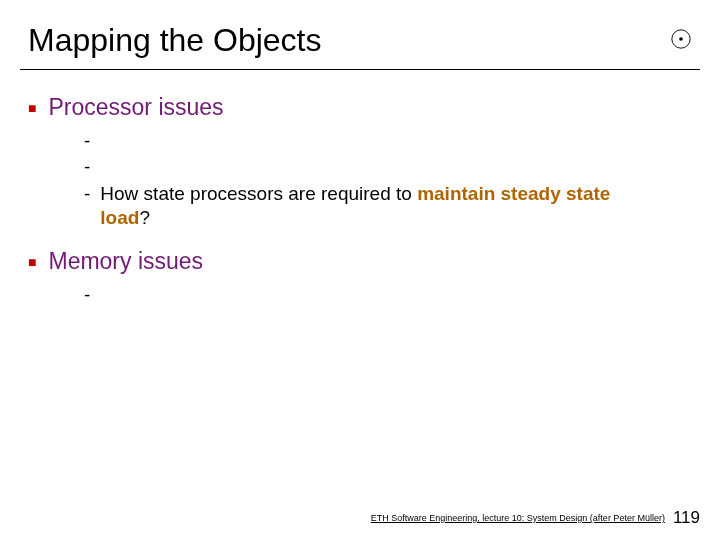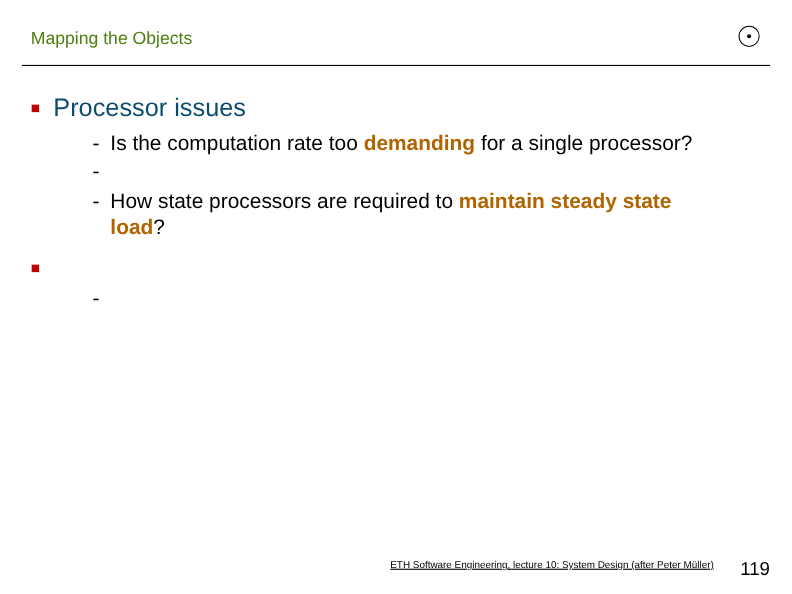--- a/index.html
+++ b/index.html
@@ -11,22 +11,22 @@
     position: relative;
     overflow: hidden;
   }
   .header {
     padding: 22px 28px 10px 28px;
     display: flex;
     justify-content: space-between;
     align-items: center;
   }
   .title {
-    font-size: 16px;
-    color: #4d7c0f;
+    font-size: 32px;
+    color: #000000;
     font-weight: normal;
   }
   .logo {
     width: 22px;
     height: 22px;
   }
   .rule {
     border: none;
     border-top: 1.5px solid #000;
     margin: 0 20px 24px 20px;
@@ -43,21 +43,21 @@
   .bullet-sq {
     color: #c00000;
     font-size: 14px;
     margin-right: 12px;
     line-height: 1;
     position: relative;
     top: -2px;
   }
   .section-title {
     font-size: 23px;
-    color: #0c4a6e;
+    color: #701a75;
   }
   .sub-list {
     margin-left: 56px;
     margin-top: 4px;
   }
   .sub-item {
     display: flex;
     font-size: 19px;
     line-height: 1.28;
     color: #000;
@@ -74,22 +74,22 @@
     color: #b06500;
     font-weight: bold;
   }
   .footer {
     position: absolute;
     bottom: 12px;
     right: 20px;
     font-size: 9px;
     color: #000;
     display: flex;
-    align-items: flex-start;
-    gap: 24px;
+    align-items: center;
+    gap: 8px;
     margin-left: 32px;
   }
   .footer-text { text-decoration: underline; }
   .page-num { font-size: 17px; }
 </style>
 </head>
 <body>
 
 <div class="header">
   <h1 class="title">Mapping the Objects</h1>
@@ -104,33 +104,33 @@
 
 <div class="content">
 
   <div class="section-head">
     <span class="bullet-sq">■</span>
     <span class="section-title">Processor issues</span>
   </div>
   <div class="sub-list">
     <div class="sub-item">
       <span class="dash">-</span>
-      <span class="sub-text"><span>Is the computation rate too </span><span class="kw">demanding</span><span> for a single processor?</span></span>
     </div>
     <div class="sub-item">
       <span class="dash">-</span>
     </div>
     <div class="sub-item">
       <span class="dash">-</span>
       <span class="sub-text"><span>How state processors are required to </span><span class="kw">maintain steady state load</span><span>?</span></span>
     </div>
   </div>
 
   <div class="section-head">
     <span class="bullet-sq">■</span>
+    <span class="section-title">Memory issues</span>
   </div>
   <div class="sub-list">
     <div class="sub-item">
       <span class="dash">-</span>
     </div>
   </div>
 
 </div>
 
 <div class="footer">

